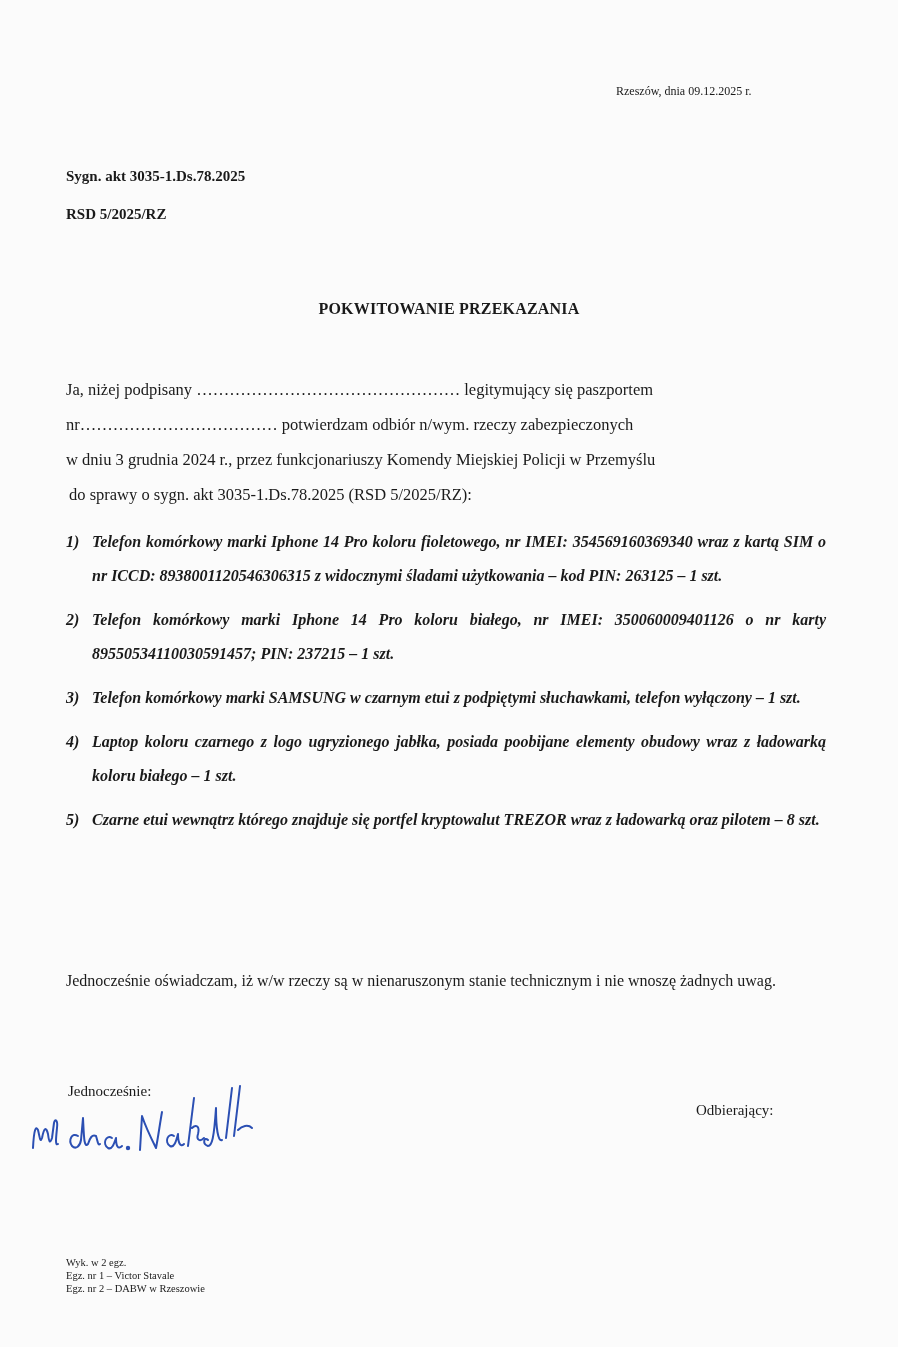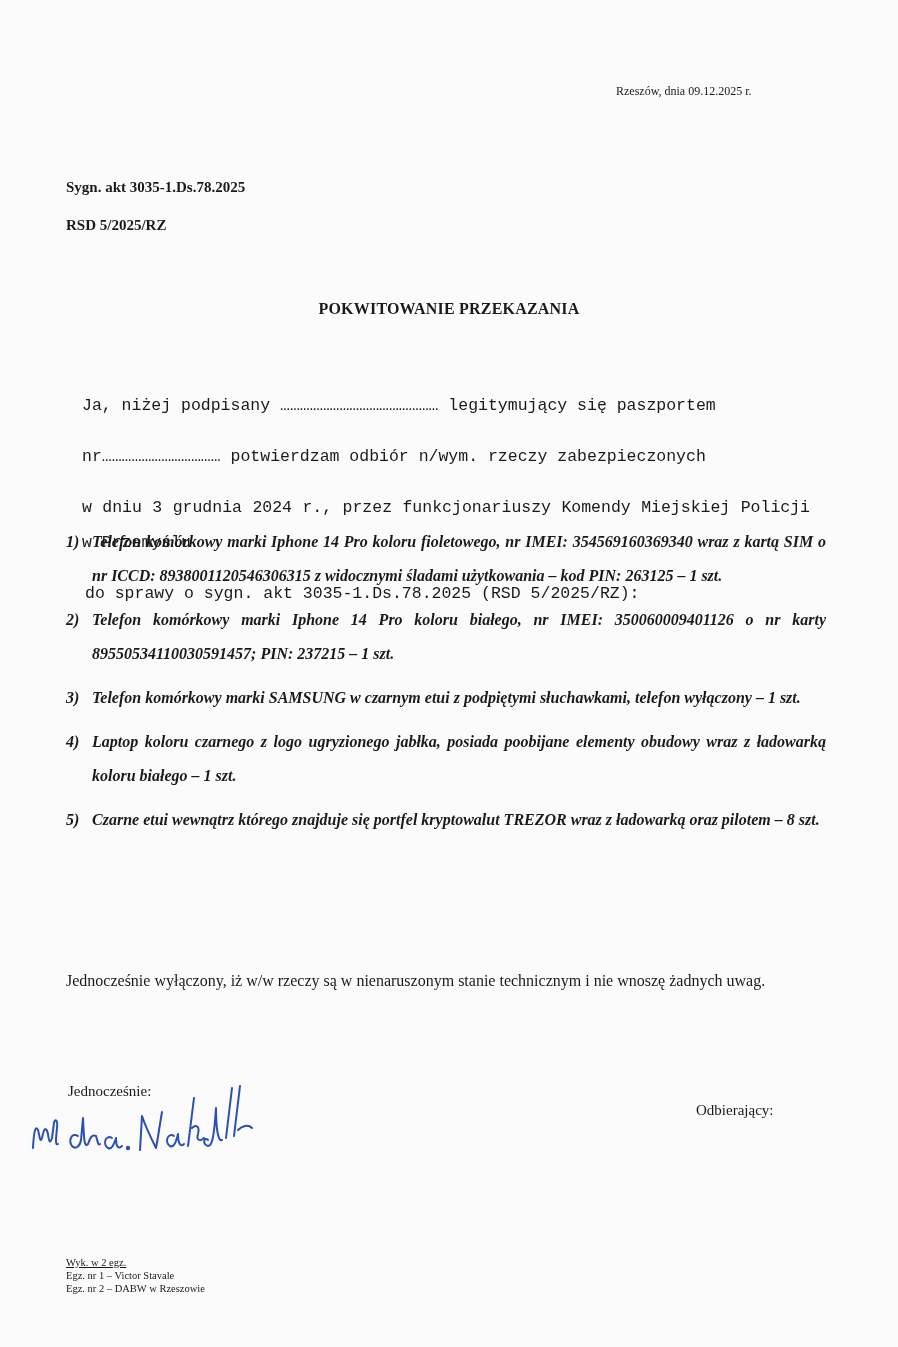--- a/index.html
+++ b/index.html
@@ -1,33 +1,33 @@
 <!DOCTYPE html>
 <html><head>
   <meta charset="utf-8">
   <style>
     html, body { margin:0; padding:0; }
     body { width:898px; height:1347px; background:#fbfbfb; position:relative; overflow:hidden;
       font-family:"Liberation Serif", serif; color:#1a1a1a; }
     .abs { position:absolute; }
     .place { left:616px; top:70px; font-size:12px; line-height:42px; }
-    .sygn { left:66px; top:168px; font-size:15px; font-weight:bold; line-height:38px; }
+    .sygn { left:66px; top:157px; font-size:15px; font-weight:bold; line-height:38px; }
     .title { left:0; width:898px; top:300px; text-align:center; font-size:16px; font-weight:bold; letter-spacing:0.2px; }
     .intro { left:66px; top:372px; width:760px; font-size:16.5px; line-height:35px; text-align:justify; font-family:"Liberation Sans Narrow","Liberation Serif", serif; }
-    .intro p { margin:16px;font-family:Liberation Mono, monospace; }
+    .intro p { margin:0; }
     .items { left:66px; top:525px; width:760px; margin:0; padding:0; list-style:none;
       font-family:"Liberation Serif", serif; font-style:italic; font-weight:bold; font-size:16px; }
     .items li { position:relative; padding-left:26px; line-height:34px; text-align:justify; margin-bottom:10px; }
     .items li .num { position:absolute; left:0; top:0; }
     .closing { left:66px; top:963px; width:760px; font-size:16px; line-height:36px; text-align:justify; }
     .lbl-left { left:68px; top:1083px; font-size:15px; }
     .lbl-right { left:696px; top:1078px; font-size:15px;margin-top:24px; }
     .sig { left:28px; top:1068px; }
     .footer { left:66px; top:1256px; font-size:10.5px; line-height:13px; }
-    .footer .u { text-decoration:underline; }
+    .footer .u { }
   </style>
 </head>
 <body>
 
 <div class="abs place">
   <div>Rzeszów, dnia 09.12.2025 r.</div>
 </div>
 
 <div class="abs sygn">
   <div>Sygn. akt 3035-1.Ds.78.2025</div>
@@ -44,21 +44,21 @@
 </div>
 
 <ol class="abs items">
   <li><span class="num">1)</span><span>Telefon komórkowy marki Iphone 14 Pro koloru fioletowego, nr IMEI: 354569160369340 wraz z kartą SIM o nr ICCD: 8938001120546306315 z widocznymi śladami użytkowania – kod PIN: 263125 – 1 szt.</span></li>
   <li><span class="num">2)</span><span>Telefon komórkowy marki Iphone 14 Pro koloru białego, nr IMEI: 350060009401126 o nr karty 8955053411003059145​7; PIN: 237215 – 1 szt.</span></li>
   <li><span class="num">3)</span><span>Telefon komórkowy marki SAMSUNG w czarnym etui z podpiętymi słuchawkami, telefon wyłączony – 1 szt.</span></li>
   <li><span class="num">4)</span><span>Laptop koloru czarnego z logo ugryzionego jabłka, posiada poobijane elementy obudowy wraz z ładowarką koloru białego – 1 szt.</span></li>
   <li><span class="num">5)</span><span>Czarne etui wewnątrz którego znajduje się portfel kryptowalut TREZOR wraz z ładowarką oraz pilotem – 8 szt.</span></li>
 </ol>
 
-<div class="abs closing">Jednocześnie wyłączony, iż w/w rzeczy są w nienaruszonym stanie technicznym i nie wnoszę żadnych uwag.</div>
+<div class="abs closing">Jednocześnie oświadczam, iż w/w rzeczy są w nienaruszonym stanie technicznym i nie wnoszę żadnych uwag.</div>
 
 <div class="abs lbl-left">Jednocześnie:</div>
 <div class="abs lbl-right">Odbierający:</div>
 
 <svg class="abs sig" width="240" height="90" viewBox="0 0 240 90">
   <g fill="none" stroke="#2b4fb3" stroke-width="2" stroke-linecap="round" stroke-linejoin="round">
     <path d="M5 80 C6 60 8 58 10 62 C12 70 12 75 14 70 C16 60 18 58 20 66 C21 74 22 76 24 70 L26 55 C27 50 30 52 29 60 C28 70 27 78 30 76"></path>
     <path d="M50 68 C44 64 40 72 44 78 C48 82 52 78 53 72 L55 50 C56 70 56 80 60 76 C62 70 64 66 68 68 C70 74 70 78 72 76"></path>
     <path d="M84 70 C78 66 74 76 80 80 C84 82 86 76 88 70 C88 78 90 82 94 78"></path>
     <circle cx="100" cy="80" r="1.2" fill="#2b4fb3"></circle>

